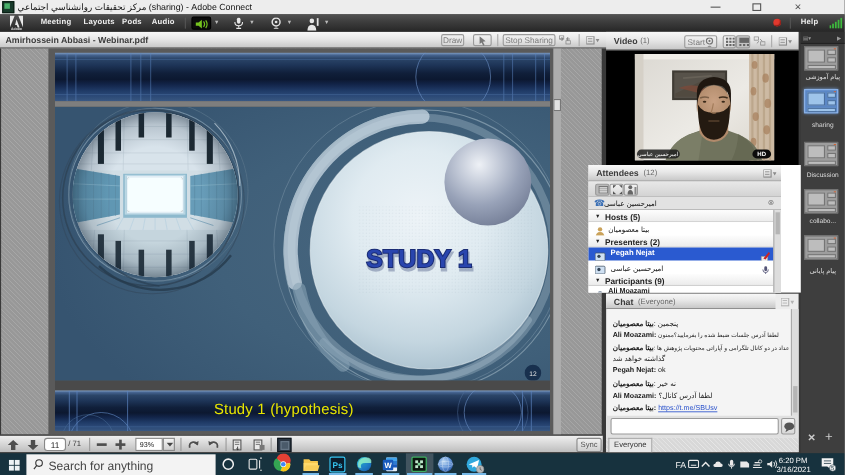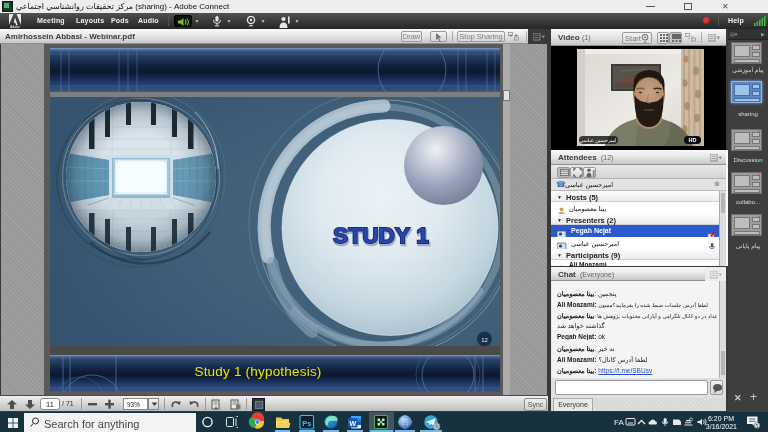--- a/index.html
+++ b/index.html
@@ -17,21 +17,21 @@
 .ddbtn { top:2px; height:12px; width:10px; color:#bbb; font-size:6px; line-height:12px; text-align:center; }
 
 
 .podhead { background:linear-gradient(#f8f8f8,#e8e8e8 45%,#c8c8c8); border-bottom:1px solid #8f8f8f; }
 .podtitle { font-weight:bold; font-size:8px; color:#3c3c3c; }
 .podsub { font-size:7px; color:#666; }
 .gbtn { border:1px solid #9a9a9a; border-radius:2px; background:linear-gradient(#f2f2f2,#d8d8d8); color:#7d7d7d; font-size:7.5px; text-align:center; }
 
 
 #sharepod { left:0; top:29px; width:548px; height:382px; background:#393939; }
-#sharehead { left:0; top:0; width:528px; height:15px; }
+#sharehead { left:0; top:0; width:652px; height:15px; }
 #sharecontent { left:1px; top:15px; width:546px; height:351px; background:repeating-linear-gradient(45deg,#989898 0px,#989898 2px,#ababab 2.5px,#989898 3px); }
 #slideborder { left:43px; top:0px; width:466px; height:351px; background:#5a5a5a; }
 #slide10 { left:49px; top:4px; width:450px; height:44px; }
 #slidegap { left:49px; top:48px; width:450px; height:5px; background:#7e7e7e; }
 #slide11 { left:49px; top:53px; width:450px; height:295px; overflow:hidden; }
 #slidebody { left:0; top:0; width:450px; height:249px; background:#3d5b75; overflow:hidden; }
 #banner2 { left:0; top:258px; width:450px; height:37px; }
 #grayband2 { left:0; top:249px; width:450px; height:9px; background:#4a4a4a; }
 .bannerbg { background:
   linear-gradient(180deg, #7e9cc2 0%, #44628e 5%, #2b4568 12%, #1e3558 25%, #101f3a 42%, #0c1830 55%, #122448 65%, #1f3a66 78%, #2a4876 88%, #33517c 96%, #3a5a86 100%);
@@ -39,21 +39,21 @@
 #studytext { left:-17px; top:266.5px; width:450px; text-align:center; font-size:13.5px; color:#e8e600; letter-spacing:0.2px; }
 #scrollv { left:502px; top:0px; width:7px; height:351px; background:#acacac; }
 #scrollthumb { left:0px; top:46px; width:7px; height:11px; background:#e2e2e2; border:1px solid #777; }
 #ctrl { left:0; top:366px; width:548px; height:16px; background:linear-gradient(#f0f0f0,#d2d2d2 60%,#bdbdbd); border-top:1px solid #4a4a4a; }
 #syncbtn { left:524px; top:2px; width:23px; height:13px; border:1px solid #8a8a8a; border-radius:2px; background:linear-gradient(#f0f0f0,#cfcfcf); font-size:7px; color:#555; text-align:center; line-height:12px; }
 
 
 #videopod { left:551px; top:29px; width:175px; height:121px; }
 #videohead { left:0; top:0; width:175px; height:17px; }
 #videoblack { left:0; top:17px; width:175px; height:104px; background:#000; }
-#attpod { left:551px; top:150px; width:203px; height:116px; background:#fff; }
+#attpod { left:535px; top:150px; width:203px; height:116px; background:#fff; }
 #atthead { left:0; top:0; width:175px; height:15px; }
 #chatpod { left:551px; top:267px; width:175px; height:144px; background:#ececec; }
 #chathead { left:0; top:0; width:154px; height:14px; }
 .secrow { left:0; width:175px; background:linear-gradient(#fdfdfd,#ececec); border-bottom:1px solid #d0d0d0; font-weight:bold; font-size:7.5px; color:#222; }
 .chatline { font-size:6.5px; color:#1a1a1a; white-space:nowrap; overflow:hidden; width:160px; }
 
 
 #layoutbar { left:728px; top:29px; width:40px; height:383px; background:#3e3e3e; }
 .thumb { left:3px; width:31px; height:22px; background:#9d9d9d; border:1px solid #6e6e6e; }
 .thumbcap { left:0px; width:40px; text-align:center; font-size:6px; color:#ddd; }

